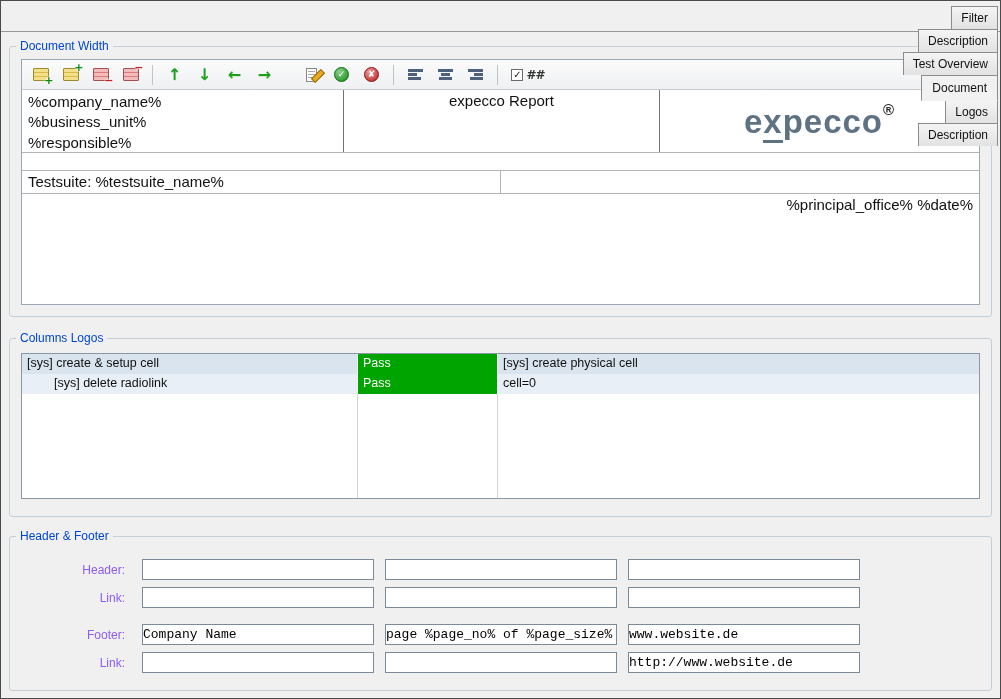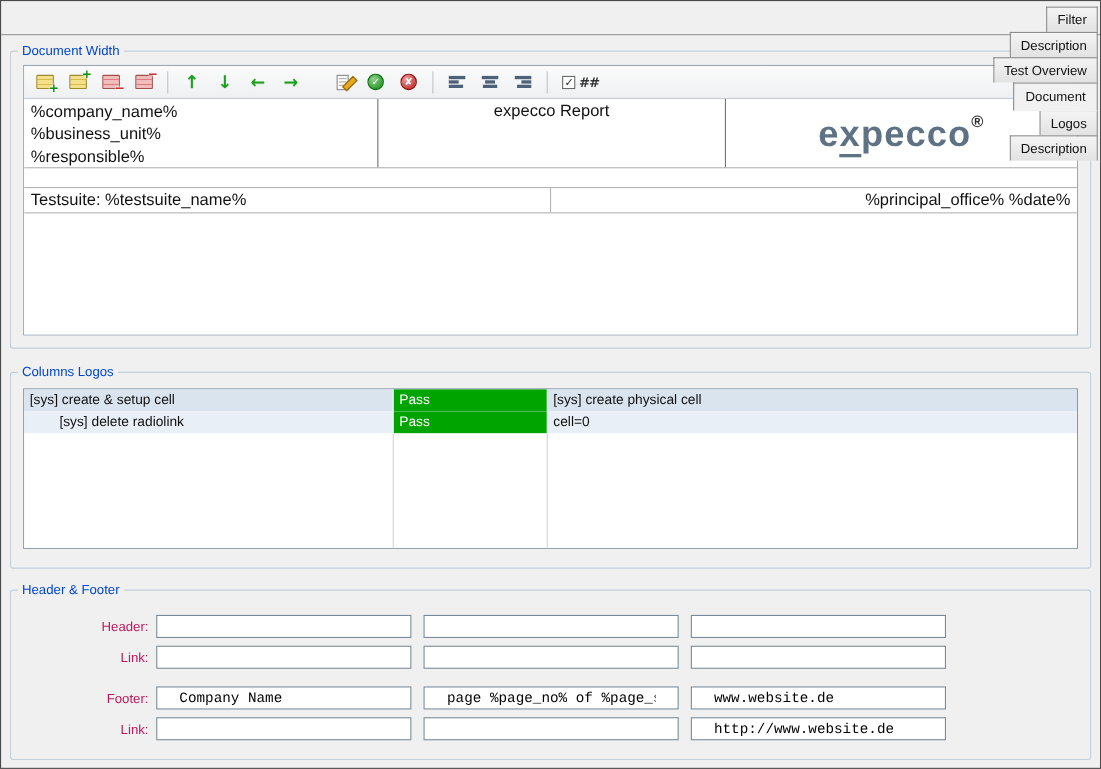--- a/index.html
+++ b/index.html
@@ -65,43 +65,43 @@
   .c-company { width:322px; line-height:1.35; }
   .c-title { width:316px; text-align:center; }
   .c-logo { flex:1; display:flex; align-items:center; justify-content:center; border-right:none !important; }
   .logo { font-weight:bold; font-size:33px; color:#5e7284; letter-spacing:1px; }
   .logo .ux { border-bottom:3px solid #5e7284; }
   .logo sup { font-size:15px; color:#2a2a2a; font-weight:bold; vertical-align:18px; }
   .p-gap { height:17px; }
   .p-row2 { display:flex; height:24px; border-top:1px solid #b4b4b4; border-bottom:1px solid #b4b4b4; }
   .p-row2 .cell { width:50%; padding:2px 6px; }
   .p-row2 .cell:first-child { border-right:1px solid #b4b4b4; }
-  .c-office { text-align:right; }
+  .c-office { text-align:right;margin-top:23px; }
 
   
   .cw { margin:8px 11px 0; border:1px solid #8a98a6; height:146px; background:#fff; display:flex; flex-direction:column; font-size:12.5px; }
   .cw-head { display:flex; background:#7e99b2; color:#fff; height:18px; }
   .cw-head .hcell { padding:1px 5px; border-right:1px solid #9cb2c6; }
   .cw-row { display:flex; height:20px; color:#101010; }
   .cw-row .cell { padding:2px 5px; border-right:1px solid #fff; overflow:hidden; white-space:nowrap; }
   .row-a { background:#d9e4ef; } .row-b { background:#e9eff6; }
   .w-act { width:336px; } .w-typ { width:140px; } .w-inf { flex:1; border-right:none !important; }
   .pass { background:#00a400; color:#fff; }
   .ind { padding-left:32px !important; }
   .cw-fill { flex:1; display:flex; background:#fff; }
   .cw-fill div { border-right:1px solid #d4d4d4; }
   .cw-fill .w-inf { border-right:none; }
 
   
   .hf { padding-top:16px; }
   .hf-row { display:flex; align-items:center; margin-bottom:7px; }
   .hf-row.spaced { margin-top:16px; }
-  .hf-label { width:132px; text-align:right; padding-right:7px; font-size:12px; color:#be185d; }
+  .hf-label { width:132px; text-align:right; padding-right:17px; font-size:12px; color:#8b5cf6; }
   .hf-input { width:232px; height:21px; border:1px solid #7a8a99; background:#fff; margin-right:11px;
-              font:13px "Liberation Mono", monospace; padding:1px 20px; }
+              font:13px "Liberation Mono", monospace; padding:1px 0; }
 </style>
 </head>
 <body>
 
 <div class="window">
 
   <div class="tabbar">
     <div class="tab">Filter</div>
     <div class="tab">Description</div>
     <div class="tab">Test Overview</div>

